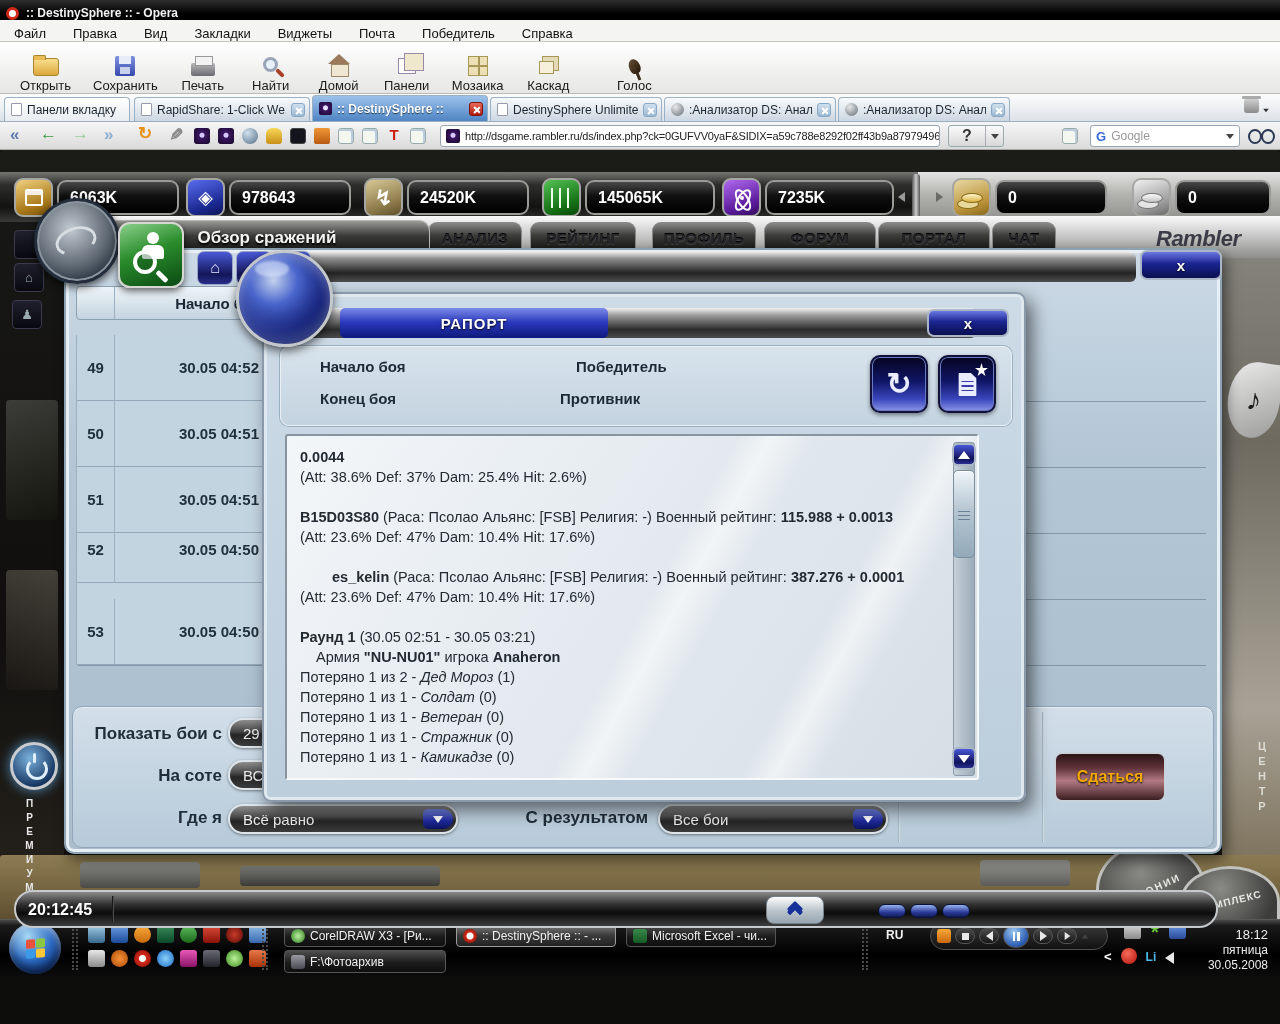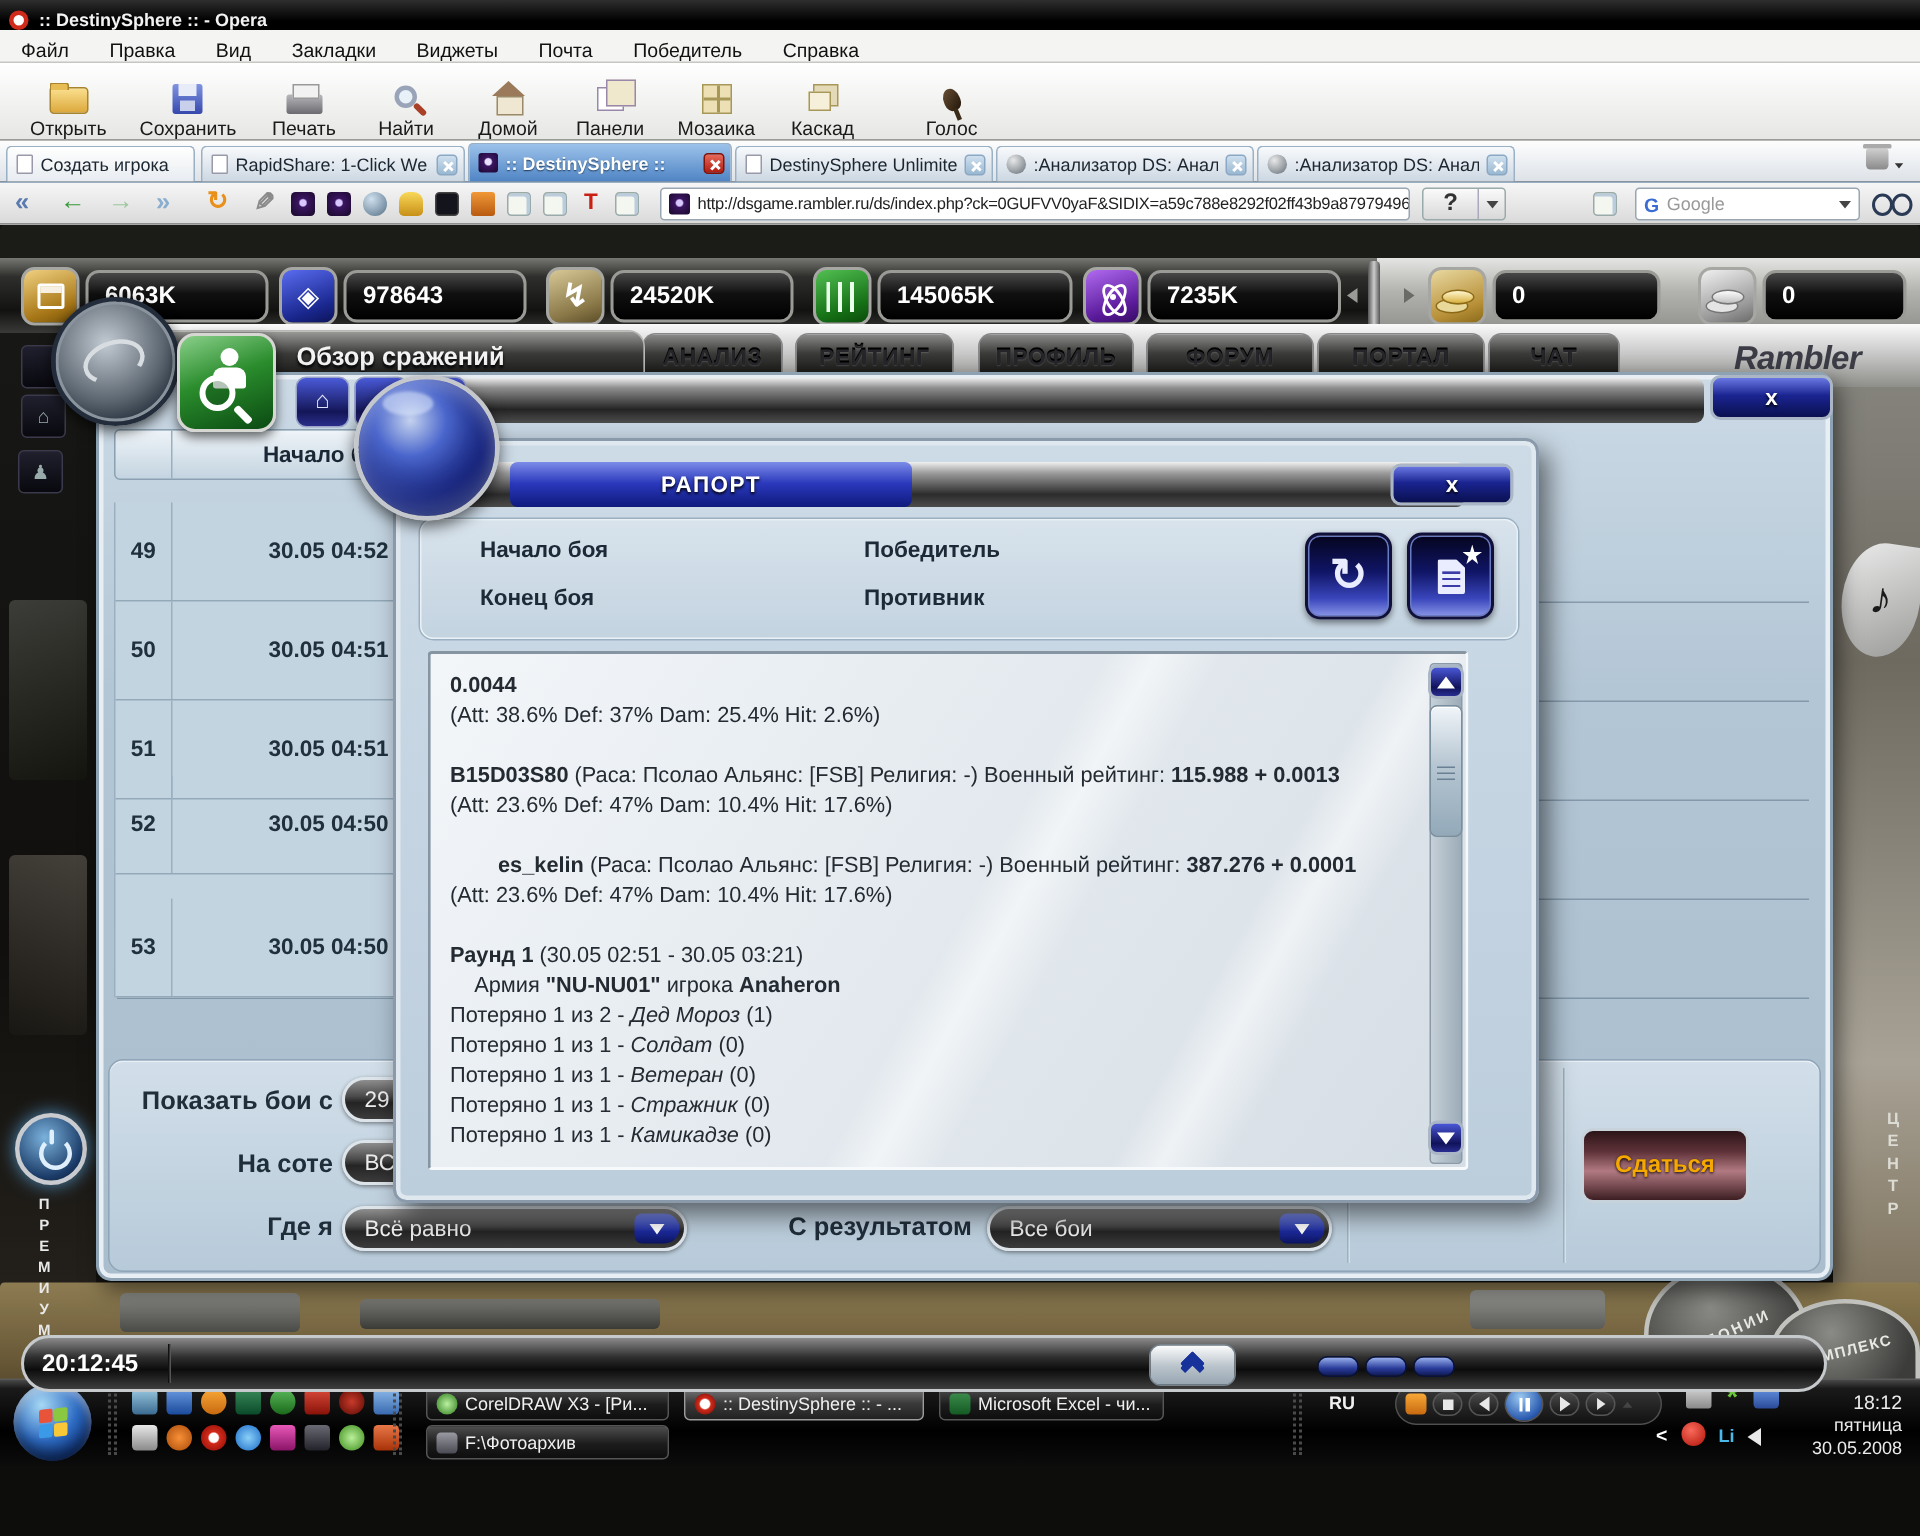--- a/index.html
+++ b/index.html
@@ -285,21 +285,21 @@
         <span class="tbico">
           <span class="ic-voice"></span>
         </span>
         <span class="lab">Голос</span>
       </div>
   </div>
 
   <div id="tabbar" class="abs">
     <div class="btab" style="left:4px;width:126px;background:linear-gradient(#fff,#e8ecf0)">
       <span class="ticon-page"></span>
-      <span class="tlabel">Создать игрока</span>
+      <span class="tlabel">Панели вкладку</span>
     </div>
     <div class="btab" style="left:134px;width:176px">
       <span class="ticon-page"></span>
       <span class="tlabel">RapidShare: 1-Click We...</span>
       <span class="tclose"></span>
     </div>
     <div class="btab active" style="left:312px;width:176px">
       <span class="ticon-ds"></span>
       <span class="tlabel">:: DestinySphere ::</span>
       <span class="tclose red"></span>
@@ -416,21 +416,21 @@
         <span class="coin s"></span>
       </span>
     <div class="chipv" style="left:1175px;width:96px">0</div>
 
     <div id="navband"></div>
     <div class="navtab" style="left:428px;width:94px">АНАЛИЗ</div>
     <div class="navtab" style="left:530px;width:106px">РЕЙТИНГ</div>
     <div class="navtab" style="left:652px;width:104px">ПРОФИЛЬ</div>
     <div class="navtab" style="left:764px;width:112px">ФОРУМ</div>
     <div class="navtab" style="left:878px;width:112px">ПОРТАЛ</div>
-    <div class="navtab" style="left:992px;width:88px">ЧАТ</div>
+    <div class="navtab" style="left:992px;width:64px">ЧАТ</div>
     <span id="brand">Rambler</span>
     <div id="screentab">
         <span>Обзор сражений</span>
       </div>
     <div id="emblem"></div>
     <div id="greenbtn">
       <span class="gperson-h"></span>
       <span class="gperson-b"></span>
       <span class="gmag"></span>
     </div>
@@ -574,21 +574,21 @@
       <div id="dlg-title">
           <span>РАПОРТ</span>
         </div>
       <div id="dlg-x" class="navyxbtn">
           <span>x</span>
         </div>
       <div id="dlg-info"></div>
       <span class="dlbl" style="left:56px;top:64px">Начало боя</span>
       <span class="dlbl" style="left:56px;top:96px">Конец боя</span>
       <span class="dlbl" style="left:312px;top:64px">Победитель</span>
-      <span class="dlbl" style="left:312px;top:96px">Противник</span>
+      <span class="dlbl" style="left:296px;top:96px">Противник</span>
       <div class="abs bluebtn" style="left:606px;top:61px;width:58px;height:58px">
           <span class="icon-refresh">↻</span>
         </div>
       <div class="abs bluebtn" style="left:674px;top:61px;width:58px;height:58px;position:absolute">
           <span class="icon-doc small"></span>
           <span class="star"></span>
         </div>
       <div id="dlg-report">
         <span class="streak" style="left:240px;top:-60px;transform:rotate(4deg)"></span>
         <span class="streak" style="left:420px;top:-40px;transform:rotate(4deg)"></span>

